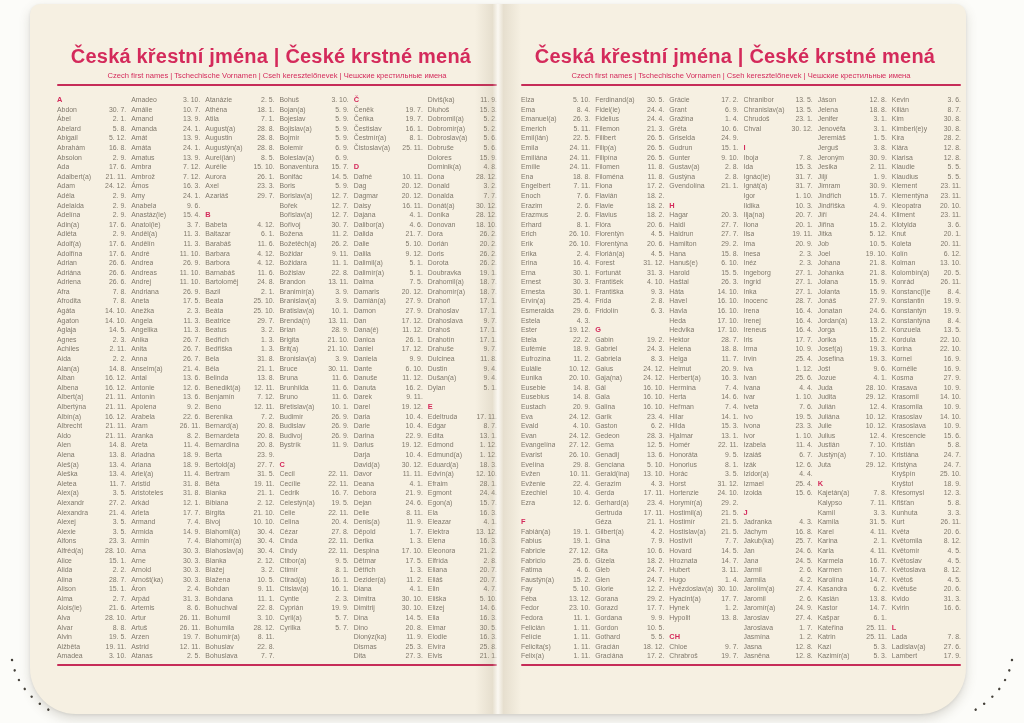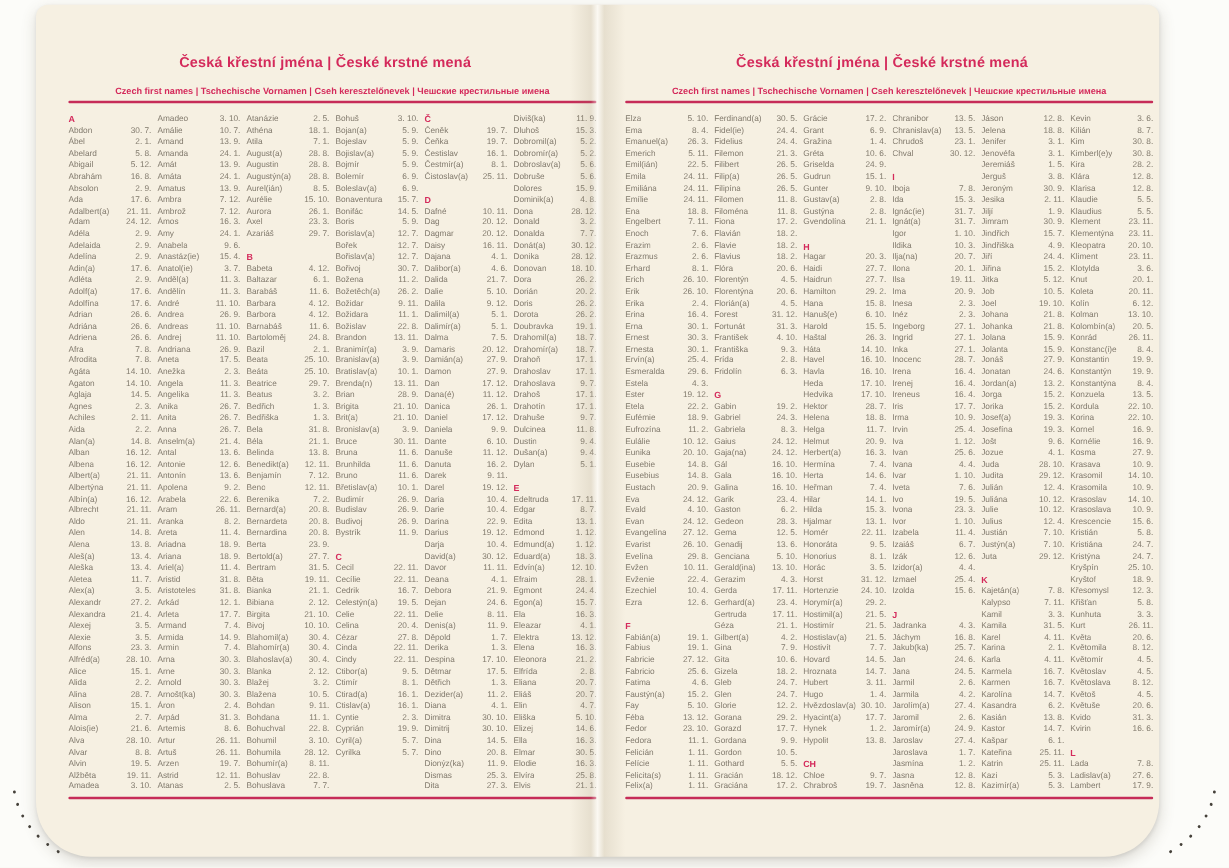--- a/index.html
+++ b/index.html
@@ -10,23 +10,23 @@
     border-radius:10px 10px 46px 46px;
     box-shadow:0 5px 12px rgba(90,80,60,.20),0 1px 3px rgba(0,0,0,.08);}
   .gutter{position:absolute;left:50%;top:0;bottom:0;width:46px;transform:translateX(-50%);
     background:linear-gradient(90deg,rgba(140,125,95,0) 0%,rgba(140,125,95,.15) 38%,
       rgba(255,255,255,.55) 50%,rgba(140,125,95,.15) 62%,rgba(140,125,95,0) 100%);
     pointer-events:none;}
   .page-inner{position:absolute;top:0;height:100%;width:440px;}
   .page-inner.left{left:27px;}
   .page-inner.right{left:491px;}
   .page-title{position:absolute;top:41px;left:0;right:12px;text-align:center;
-    font-size:12px;font-weight:700;color:var(--accent,#d42a5b);letter-spacing:.2px;}
+    font-size:20px;font-weight:700;color:var(--accent,#d42a5b);letter-spacing:.2px;}
   .page-subtitle{position:absolute;top:67px;left:0;right:0;text-align:center;
-    font-size:7.6px;color:var(--accent,#d42a5b);font-weight:bold;}
+    font-size:7.6px;color:var(--accent,#d42a5b);}
   .rule-top{position:absolute;top:80px;left:0;right:0;height:2px;
     background:var(--rule,#c62c58);border-radius:1px;}
   .rule-bottom{position:absolute;top:660px;left:0;right:0;height:2px;
     background:var(--rule,#c62c58);border-radius:1px;}
   .cols{position:absolute;top:91px;left:0;right:0;display:flex;gap:5px;}
   .col{flex:1 1 0;min-width:0;}
   .row{display:flex;justify-content:space-between;align-items:baseline;
     height:9.6px;line-height:9.6px;font-size:6.9px;color:var(--text,#80796c);
     white-space:nowrap;}
   .row .nm{overflow:hidden;}

